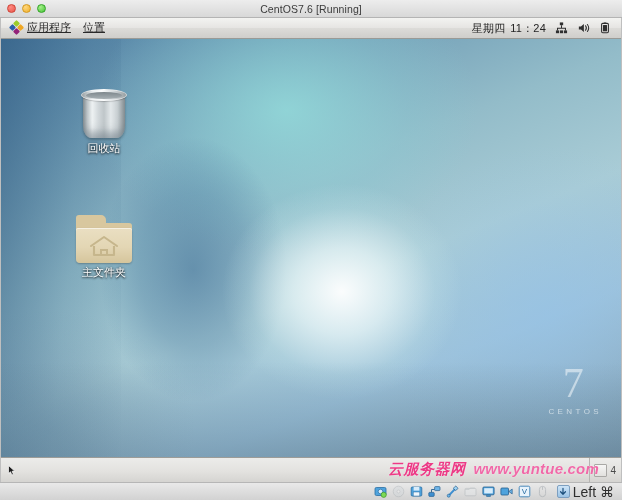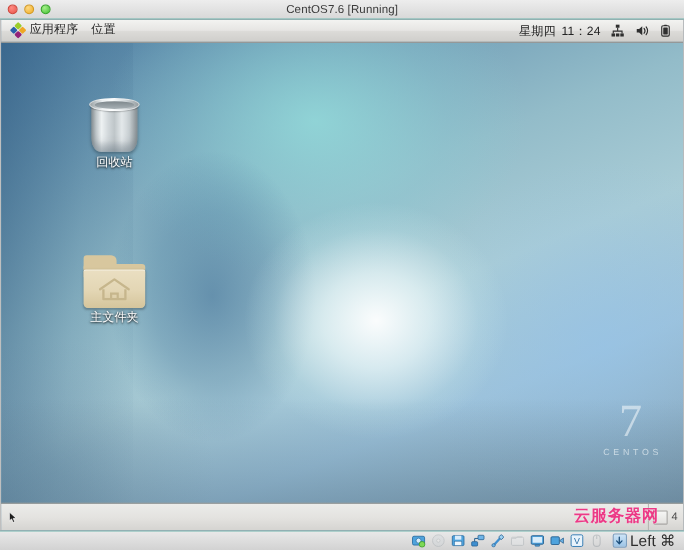--- a/index.html
+++ b/index.html
@@ -66,20 +66,21 @@
     font-size: 11px; color: #2a2a2a;
     z-index: 5;
   }
   .gnome-left { display: flex; align-items: center; gap: 0px; padding-left: 4px; }
   .gnome-menu {
     padding: 1px 7px 2px 5px;
     display: flex; align-items: center; gap: 4px;
     line-height: 1;
     cursor: default;
     white-space: nowrap;
+    text-decoration: underline;
   }
   .centos-mini {
     width: 13px; height: 13px;
     position: relative;
     flex: 0 0 13px;
   }
   .centos-mini i {
     position: absolute; width: 5px; height: 5px; display:block;
     border-radius: 1px;
   }
@@ -267,20 +268,21 @@
   .ws-count { font-size: 10px; color: #4a4a4a; }
 
   
   .yuntue {
     position: absolute;
     right: 22px; bottom: 3px;
     display: flex; align-items: flex-start; gap: 8px;
     z-index: 7;
     pointer-events: none;
     user-select: none;
+    font-style: italic;
   }
   .yuntue .cn {
     font-size: 15px;
     font-weight: bold;
     color: #ec3a86;
     letter-spacing: 0.5px;
     text-shadow: 0 0 1px rgba(255,255,255,0.9);
   }
   .yuntue .url {
     font-size: 15px;
@@ -399,21 +401,21 @@
           <div class="glyph">
             <div class="trash">
               <div class="body"></div>
               <div class="lip"></div>
               <div class="hole"></div>
             </div>
           </div>
           <div class="label">回收站</div>
         </div>
 
-        <div class="desk-icon" style="left:60px; top:179px;text-align:center;">
+        <div class="desk-icon" style="left:60px; top:162px;text-align:center;">
           <div class="glyph">
             <div class="folder">
               <div class="back"></div>
               <div class="back2"></div>
               <div class="front"></div>
               <div class="house">
                 <svg viewBox="0 0 30 22" width="30" height="22">
                   <path d="M2 11 L15 2 L28 11" fill="none" stroke="#c6b68c" stroke-width="2.1" stroke-linecap="round" stroke-linejoin="round"></path>
                   <path d="M5 11 v9 h20 v-9" fill="none" stroke="#c6b68c" stroke-width="2.1" stroke-linejoin="round"></path>
                   <path d="M12 20 v-5 h6 v5" fill="none" stroke="#c6b68c" stroke-width="2"></path>
@@ -437,20 +439,21 @@
         </div>
       </div>
       <div class="workspace-switcher">
         <span class="ws-box"></span>
         <span class="ws-count">4</span>
       </div>
     </div>
 
     <div class="yuntue">
       <span class="cn">云服务器网</span>
+      <span class="url">www.yuntue.com</span>
     </div>
   </div>
 
   <div class="vbox-statusbar">
 
     <span class="vb-ico">
       <svg viewBox="0 0 13 13" width="13" height="13">
         <rect x="1" y="2.5" width="11" height="8" rx="1.4" fill="#4fa3dd" stroke="#2b6ea3" stroke-width="0.8"></rect>
         <circle cx="6.5" cy="6.5" r="2.3" fill="#d8ecfb" stroke="#2b6ea3" stroke-width="0.7"></circle>
         <circle cx="9.7" cy="9.8" r="2.6" fill="#7ed957" stroke="#3f9a28" stroke-width="0.7"></circle>

